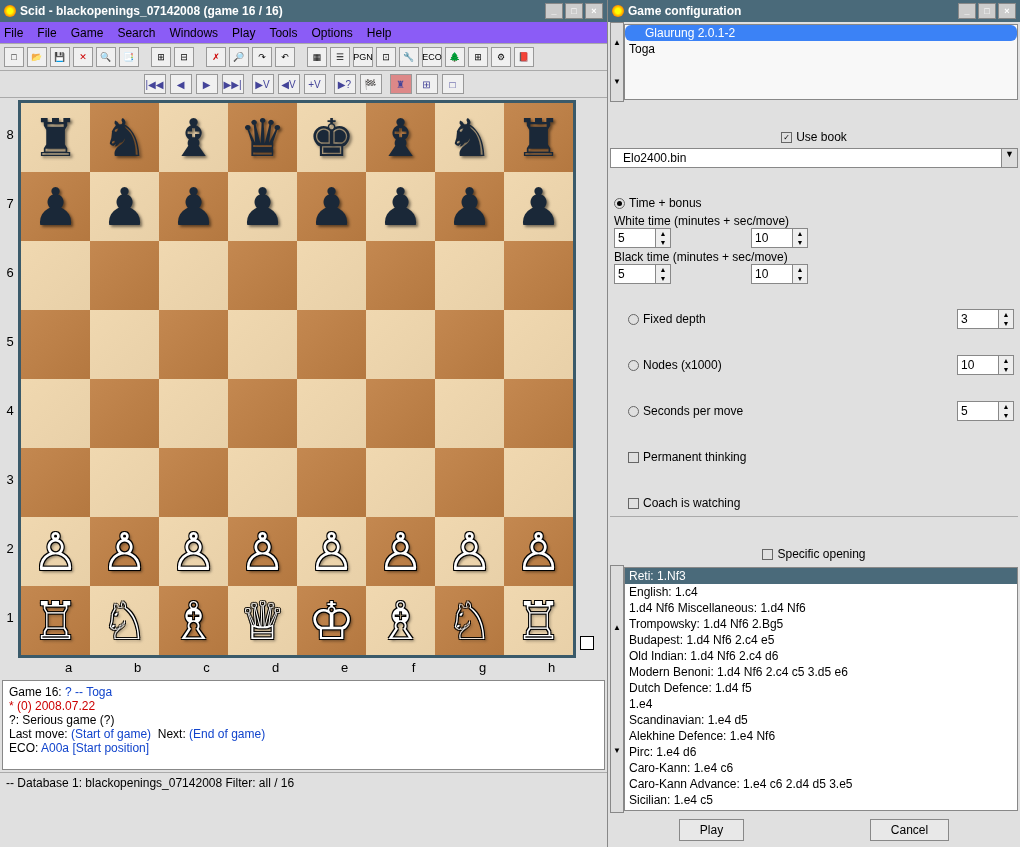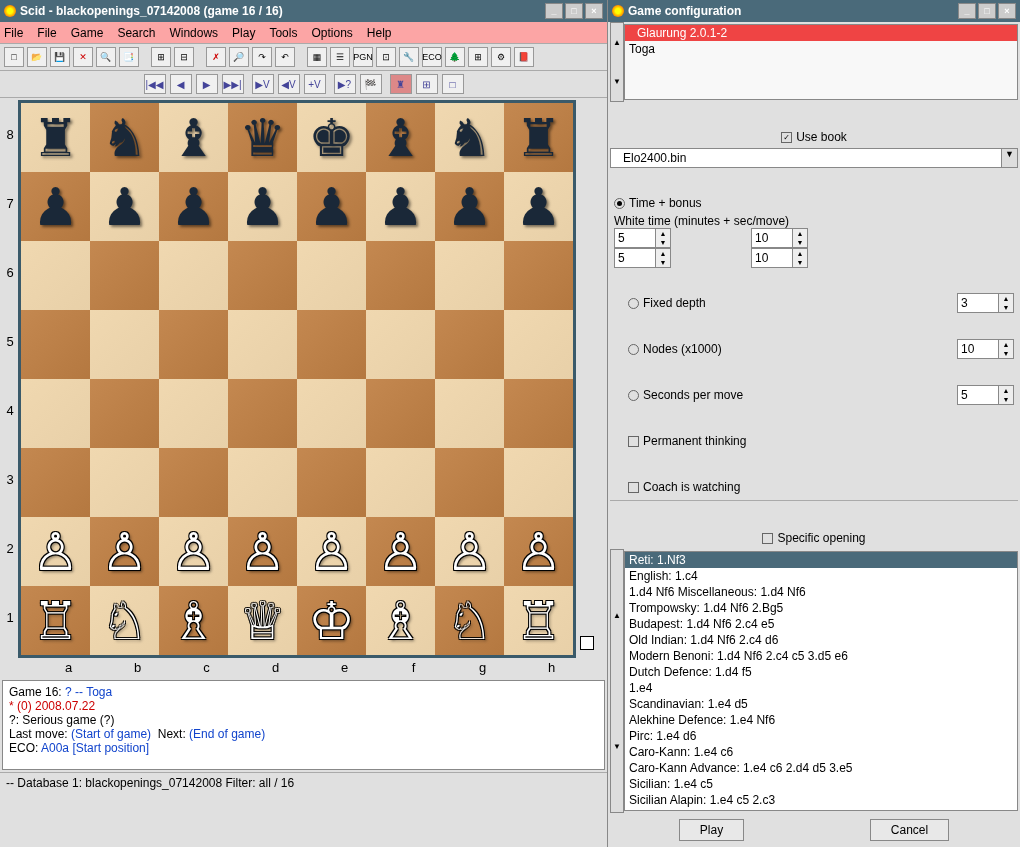--- a/index.html
+++ b/index.html
@@ -3,21 +3,21 @@
 <meta charset="utf-8">
 <style>
 * { box-sizing: border-box; margin: 0; padding: 0; font-family: Arial, sans-serif; }
 body { background: #e8e8e8; width: 1020px; height: 847px; overflow: hidden; display: flex; }
 .left-panel { width: 608px; display: flex; flex-direction: column; background: #e0e0e0; border-right: 1px solid #888; }
 .right-panel { width: 412px; display: flex; flex-direction: column; background: #e0e0e0; }
 .titlebar { background: #4a6a7a; color: #fff; height: 22px; display: flex; align-items: center; padding: 0 4px; font-size: 12px; font-weight: bold; }
 .titlebar .ticon { width: 12px; height: 12px; margin-right: 4px; background: radial-gradient(circle,#ff0 30%,#f80 70%); border-radius: 50%; }
 .titlebar .spacer { flex: 1; }
 .titlebar .wbtn { width: 18px; height: 16px; margin-left: 2px; background: #ccc; border: 1px solid #888; display: flex; align-items: center; justify-content: center; font-size: 9px; }
-.menubar { background: #fca5a5; height: 22px; display: flex; align-items: center; padding: 0 4px; font-size: 12px; border-bottom: 1px solid #aaa; }
+.menubar { background: #8b5cf6; height: 22px; display: flex; align-items: center; padding: 0 4px; font-size: 12px; border-bottom: 1px solid #aaa; }
 .menubar span { margin-right: 14px; cursor: pointer; }
 .toolbar { background: #e0e0e0; padding: 3px 4px; border-bottom: 1px solid #aaa; display: flex; gap: 3px; flex-wrap: wrap; }
 .toolbar .tb { width: 20px; height: 20px; border: 1px solid #999; background: #f0f0f0; display: inline-flex; align-items: center; justify-content: center; font-size: 9px; }
 .toolbar .sep { width: 6px; }
 .navbar { background: #e0e0e0; padding: 3px 0; border-bottom: 1px solid #aaa; display: flex; justify-content: center; gap: 4px; }
 .navbar .nb { width: 22px; height: 20px; border: 1px solid #999; background: #f0f0f0; display: inline-flex; align-items: center; justify-content: center; font-size: 10px; color: #449; }
 .board-area { background: #e0e0e0; padding: 2px; display: flex; }
 .ranks { display: flex; flex-direction: column; }
 .ranks div { width: 16px; height: 69px; display: flex; align-items: center; justify-content: center; font-size: 13px; }
 .files { display: flex; margin-left: 16px; }
@@ -27,21 +27,21 @@
 .light { background: linear-gradient(135deg,#f0d8b0,#e8d0a8); }
 .dark { background: linear-gradient(135deg,#c48850,#b47840); }
 .wp { color: #fff; text-shadow: -1px -1px 0 #000,1px -1px 0 #000,-1px 1px 0 #000,1px 1px 0 #000,2px 2px 3px rgba(0,0,0,0.5); }
 .bp { color: #1a2838; text-shadow: 2px 2px 3px rgba(0,0,0,0.5); }
 .turn-ind { width: 14px; height: 14px; background: #fff; border: 1px solid #000; position: absolute; margin-left: 578px; margin-top: 536px; }
 .info-box { background: #fff; border: 1px solid #888; margin: 2px; padding: 4px 6px; font-size: 12px; height: 90px; overflow: hidden; } .info-box .link { color: #14c; }
 .info-box .red { color: #c00; }
 .statusbar { background: #e0e0e0; height: 20px; border-top: 1px solid #aaa; padding: 2px 6px; font-size: 12px; display: flex; align-items: center; }
 .cfg-body { background: #e0e0e0; flex: 1; display: flex; flex-direction: column; font-size: 12px; overflow: hidden; padding: 0 2px; }
 .engine-list { background: #f8f8f8; border: 1px solid #888; height: 76px; margin: 2px 0; }
-.engine-list .sel { background: #ef4444; color: #fff; padding: 1px 12px; }
+.engine-list .sel { background: #3b82f6; color: #fff; padding: 1px 20px; border-radius: 6px; }
 .engine-list .opt { padding: 1px 4px; }
 .scroll-arrow { width: 14px; background: #ddd; border: 1px solid #888; display: flex; flex-direction: column; }
 .scroll-arrow div { flex: 1; display: flex; align-items: center; justify-content: center; font-size: 8px; }
 .cfg-row { display: flex; align-items: center; padding: 1px 4px; min-height: 22px; margin-top: 24px; }
 .cfg-row label { flex: 1; }
 .radio { width: 11px; height: 11px; border-radius: 50%; border: 1px solid #666; margin-right: 4px; display: inline-flex; align-items: center; justify-content: center; }
 .radio.on::after { content: ''; width: 5px; height: 5px; background: #000; border-radius: 50%; }
 .chk { width: 11px; height: 11px; border: 1px solid #666; margin-right: 4px; display: inline-flex; align-items: center; justify-content: center; font-size: 8px; }
 .chk.on::after { content: '✓'; }
 .spin { display: flex; align-items: center; }
@@ -273,20 +273,21 @@
           </span>
         </div>
       <div class="spin">
           <input value="10" style="">
           <span class="arrows">
             <div>▲</div>
             <div>▼</div>
           </span>
         </div>
     </div>
+    <div style="padding:2px 4px 0">Black time (minutes + sec/move)</div>
     <div class="two-col">
       <div class="spin">
           <input value="5" style="">
           <span class="arrows">
             <div>▲</div>
             <div>▼</div>
           </span>
         </div>
       <div class="spin">
           <input value="10" style="">

